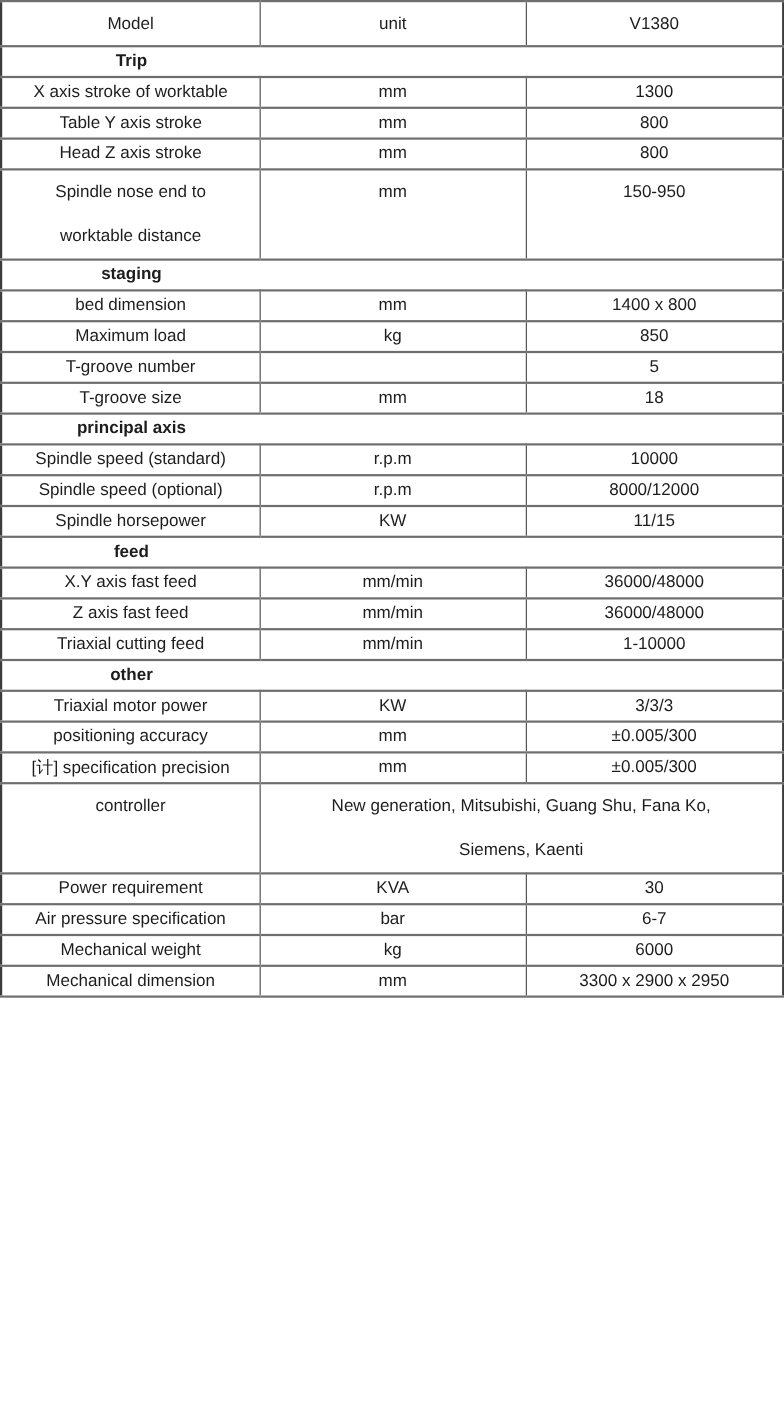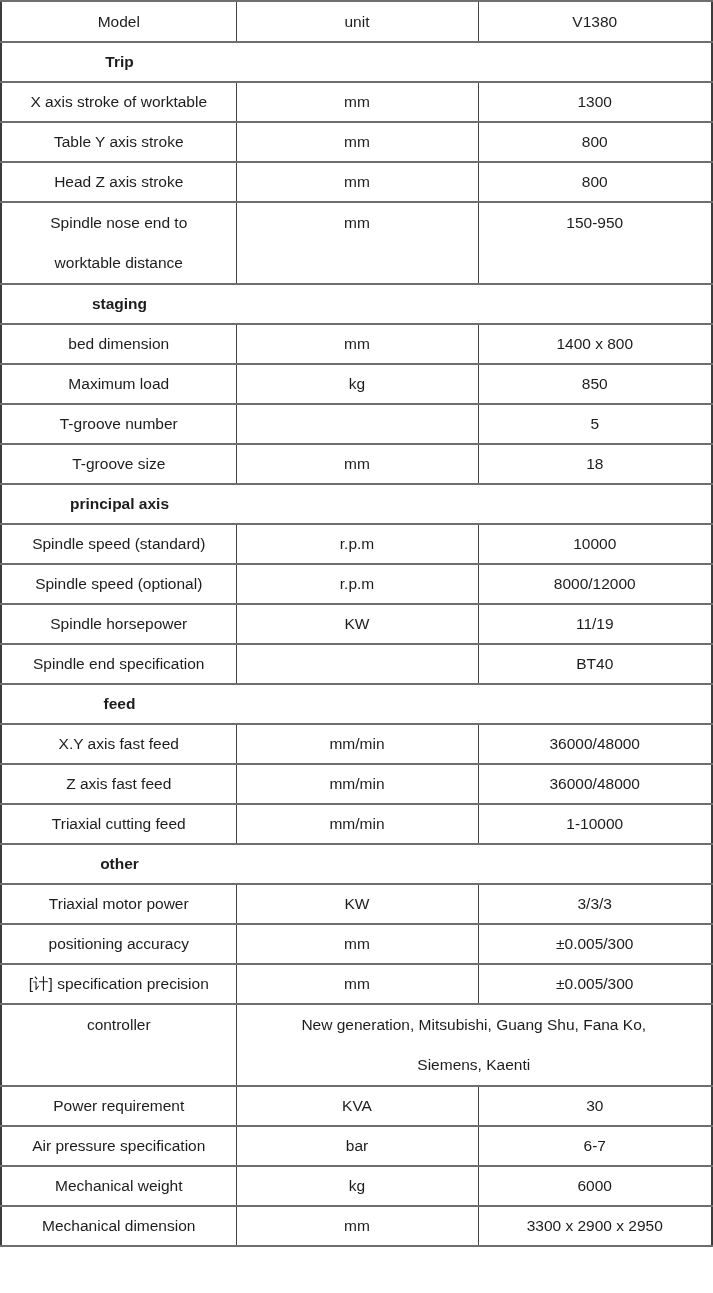--- a/index.html
+++ b/index.html
@@ -32,21 +32,21 @@
     border-bottom: 2px solid #6e6e6e;
     text-align: center;
     vertical-align: middle;
     font-size: 15.5px;
     padding: 0;
     background: #ffffff;
     overflow: hidden;
     white-space: nowrap;
   }
   tr.h-hdr  { height: 41px; }
-  tr.h-std  { height: 40px; }
+  tr.h-std  { height: 28px; }
   tr.h-tall { height: 80px; }
   td.section-cell {
     text-align: left;
   }
   .section-label {
     display: inline-block;
     width: 235px;
     text-align: center;
     font-weight: bold;
   }
@@ -137,26 +137,21 @@
         <td>10000</td>
       </tr>
       <tr class="h-std">
         <td>Spindle speed (optional)</td>
         <td>r.p.m</td>
         <td>8000/12000</td>
       </tr>
       <tr class="h-std">
         <td>Spindle horsepower</td>
         <td>KW</td>
-        <td>11/19</td>
-      </tr>
-      <tr class="h-std">
-        <td>Spindle end specification</td>
-        <td></td>
-        <td>BT40</td>
+        <td>11/15</td>
       </tr>
       <tr class="h-std">
         <td class="section-cell" colspan="3"><span class="section-label">feed</span></td>
       </tr>
       <tr class="h-std">
         <td>X.Y axis fast feed</td>
         <td>mm/min</td>
         <td>36000/48000</td>
       </tr>
       <tr class="h-std">

